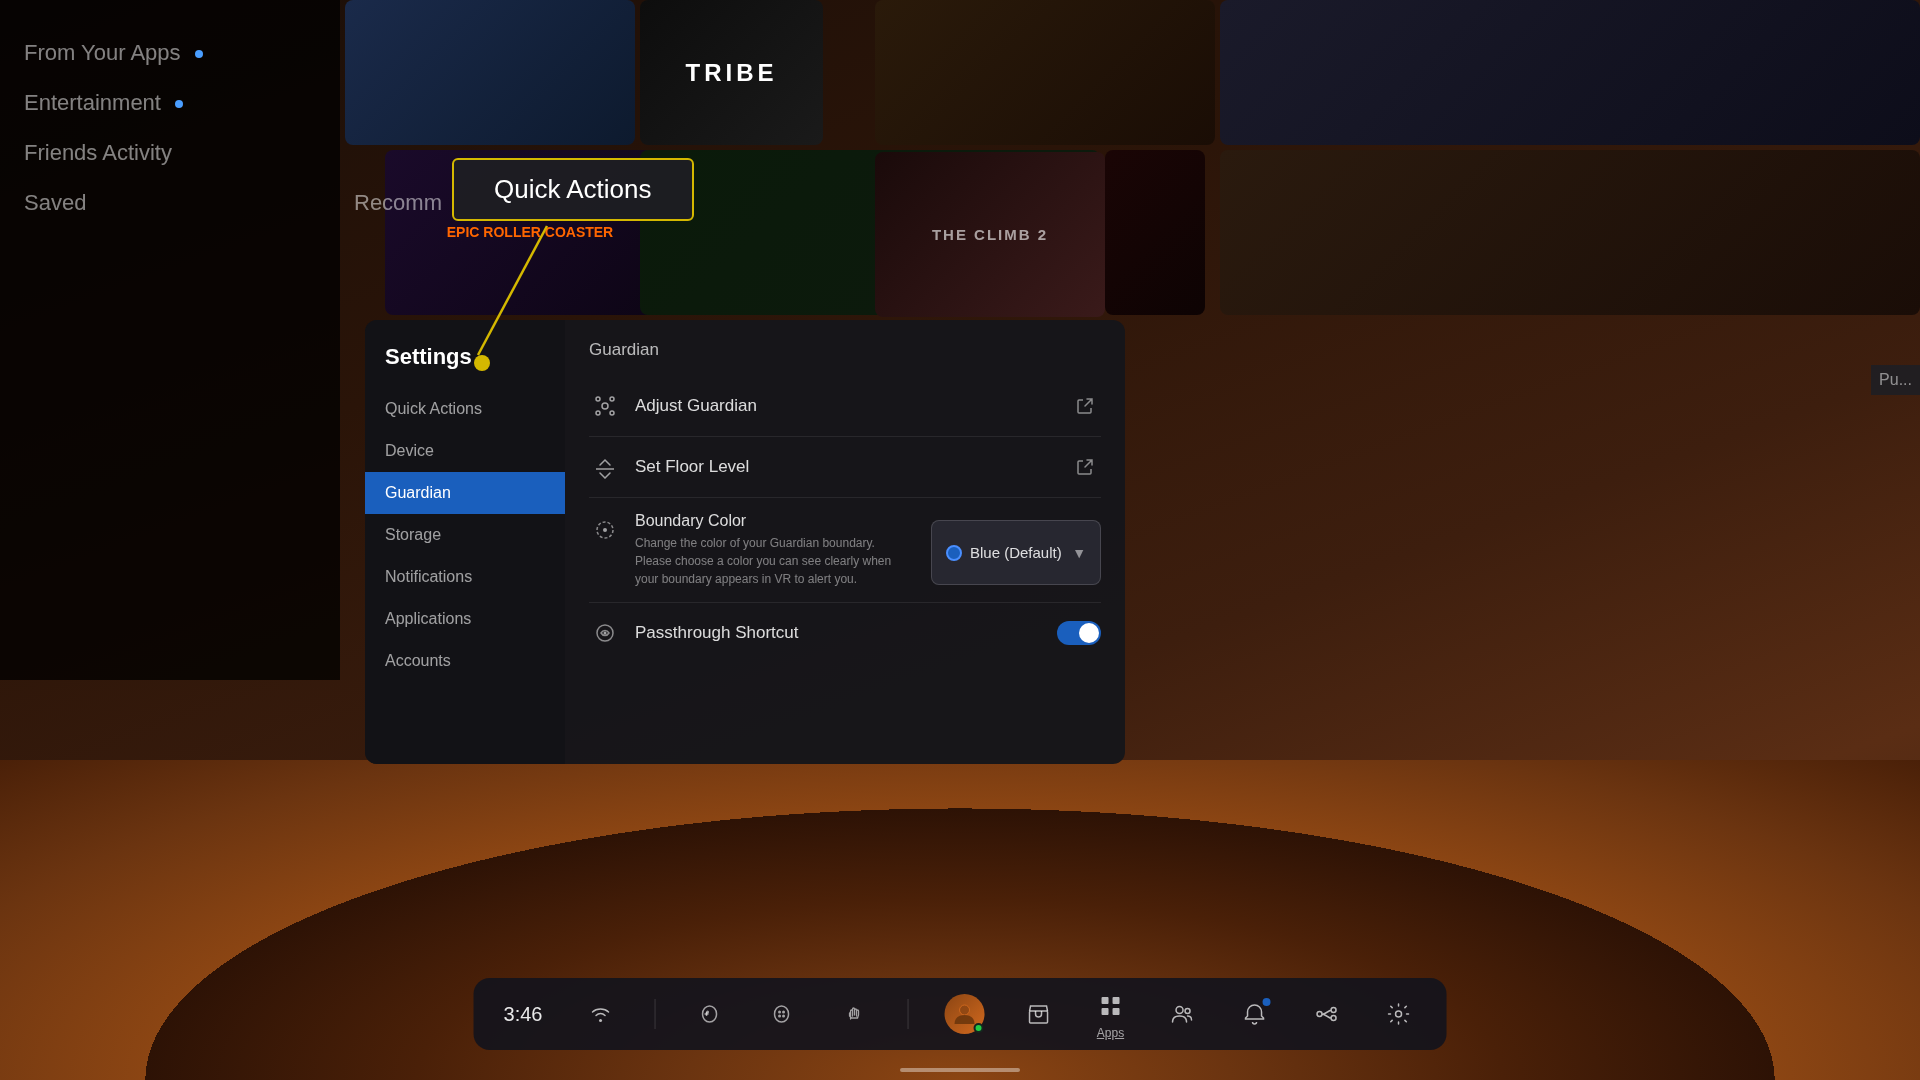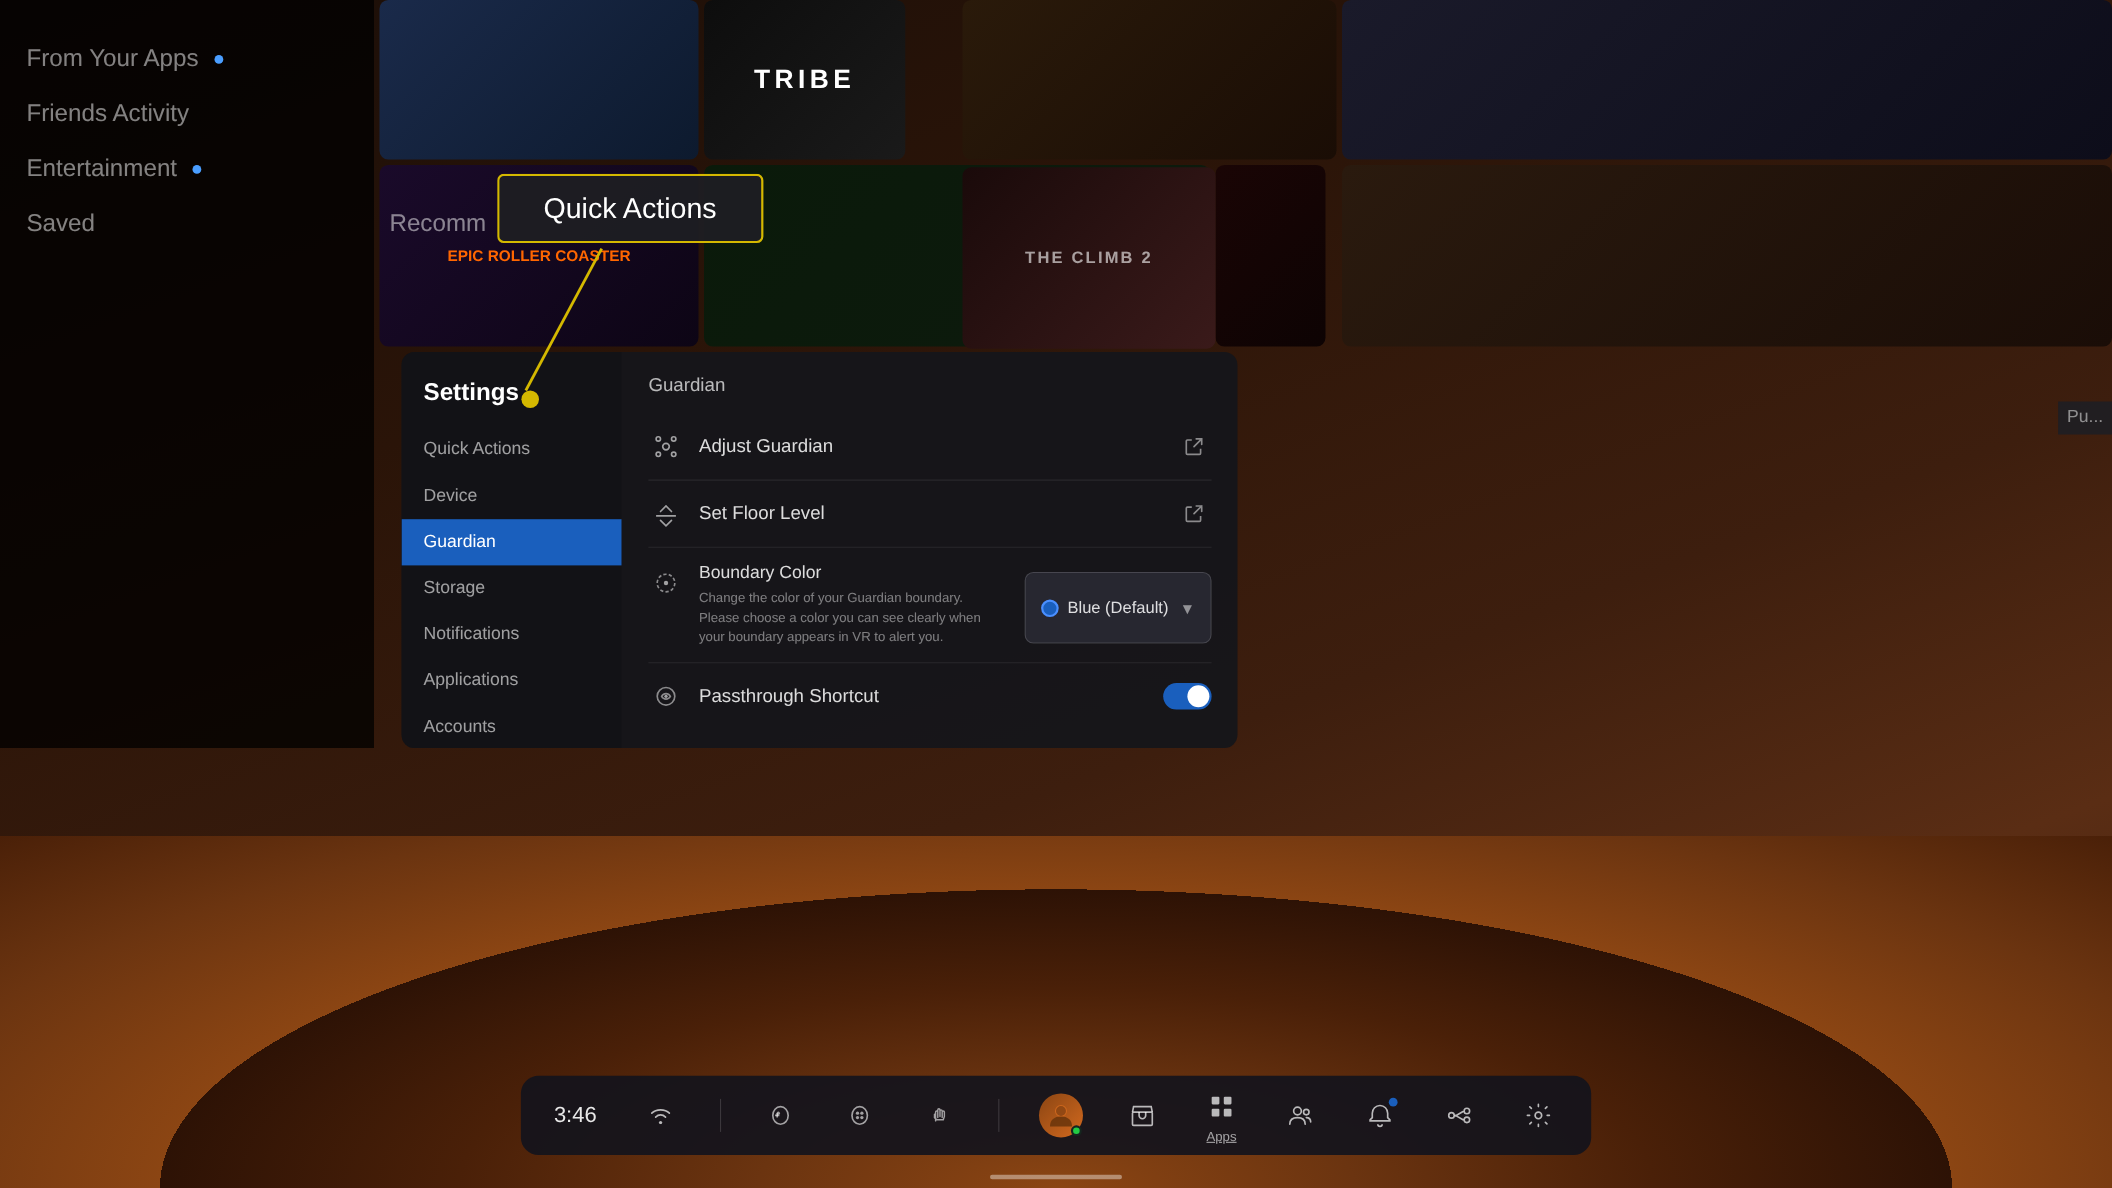--- a/index.html
+++ b/index.html
@@ -210,21 +210,21 @@
       background: #d4b800;
       z-index: 20;
     }
 
     
     .settings-panel {
       position: absolute;
       top: 320px;
       left: 365px;
       width: 760px;
-      height: 360px;
+      height: 444px;
       background: rgba(22, 22, 26, 0.97);
       border-radius: 12px;
       z-index: 10;
       display: flex;
       overflow: hidden;
     }
 
     
     .settings-sidebar {
       width: 200px;
@@ -596,46 +596,46 @@
 
 <div class="app-tiles-area">
 
   <div class="app-tile tile-1" style="border-radius:8px;"></div>
   <div class="app-tile tile-2" style="border-radius:8px;">
     <div class="tribe-logo">TRIBE</div>
   </div>
   <div class="app-tile tile-3" style="border-radius:8px;"></div>
   <div class="app-tile tile-4" style="border-radius:8px;"></div>
 
-  <div class="app-tile tile-5" style="border-radius:8px;">
+  <div class="app-tile tile-5" style="border-radius:8px;margin-left:40px;">
 
     <div style="color:#ff6600; font-size:14px; font-weight:700; text-align:center; text-transform:uppercase; line-height:1.3;">Epic Roller Coaster</div>
   </div>
   <div class="app-tile tile-6" style="border-radius:8px;"></div>
   <div class="app-tile tile-7" style="border-radius:8px;"></div>
 
   <div class="climb-tile">
     <div class="climb-text">THE CLIMB 2</div>
   </div>
 
   <div class="app-tile tile-8" style="border-radius:8px;"></div>
 </div>
 
 <div class="left-nav">
   <div style="padding-top: 8px;"></div>
   <div class="left-nav-item">
     <span>From Your Apps</span>
     <span class="dot"></span>
   </div>
   <div class="left-nav-item">
-    <span>Friends Activity</span>
-  </div>
-  <div class="left-nav-item">
     <span>Entertainment</span>
     <span class="dot"></span>
+  </div>
+  <div class="left-nav-item">
+    <span>Friends Activity</span>
   </div>
   <div class="left-nav-item">
     <span>Saved</span>
   </div>
 </div>
 
 <div class="recomm-text">Recomm</div>
 
 <div class="quick-actions-tooltip">
   <div class="qa-box">

